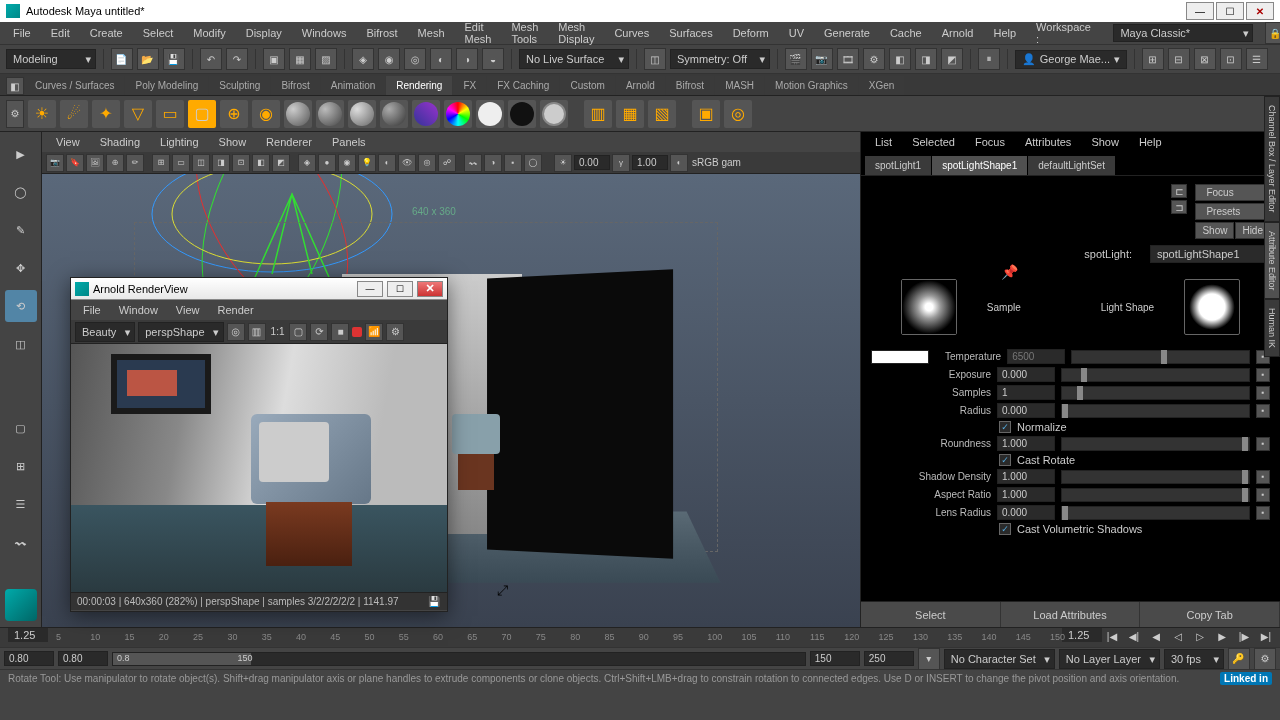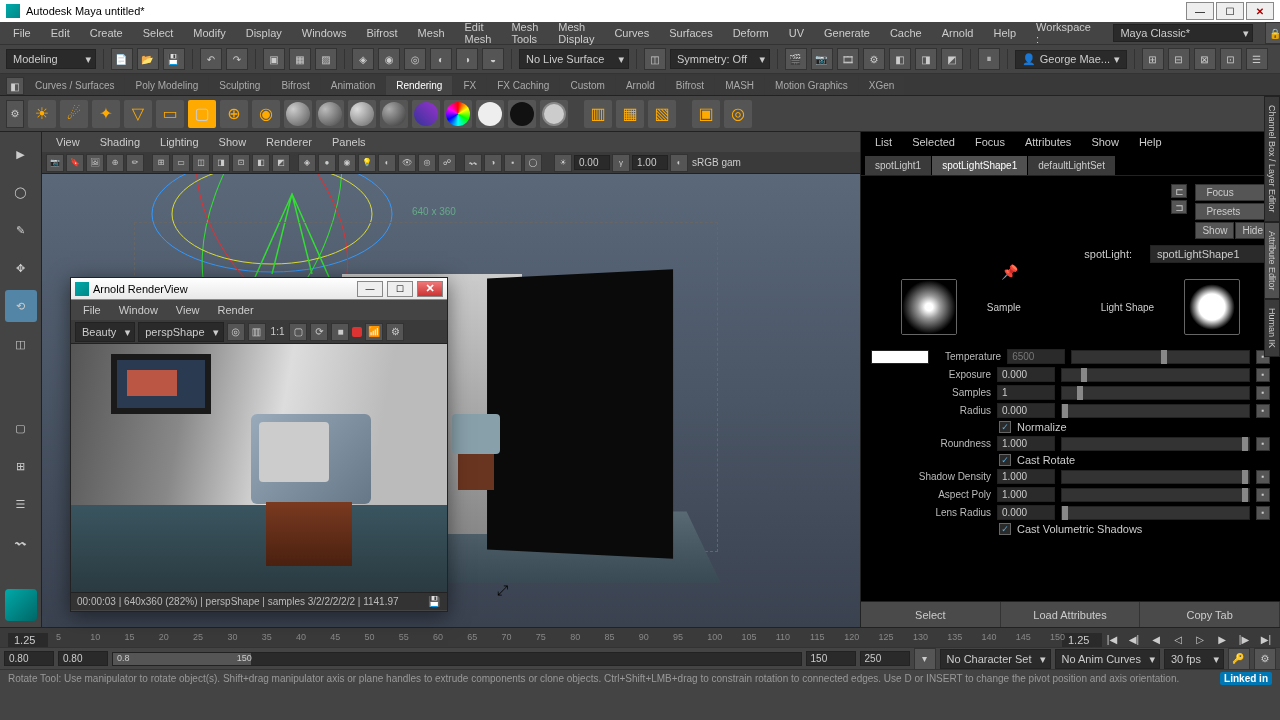--- a/index.html
+++ b/index.html
@@ -82,21 +82,21 @@
 .param-chk { display: flex; align-items: center; gap: 6px; margin: 3px 0 3px 128px; }
 .chk { width: 12px; height: 12px; background: #2a2a2a; border: 1px solid #666; display: flex; align-items: center; justify-content: center; font-size: 9px; color: #5ad; }
 .color-swatch { width: 58px; height: 14px; background: #fff; border: 1px solid #222; }
 
 .attr-footer { height: 26px; display: flex; border-top: 1px solid #222; }
 .attr-fbtn { flex: 1; display: flex; align-items: center; justify-content: center; background: #4a4a4a; border-right: 1px solid #333; cursor: pointer; font-size: 11px; }
 
 .side-tabs { position: absolute; right: 0; top: 96px; width: 16px; display: flex; flex-direction: column; }
 .side-tab { writing-mode: vertical-rl; padding: 8px 2px; background: #3a3a3a; border: 1px solid #222; font-size: 9px; cursor: pointer; }
 
-.timeline { height: 20px; background: #3a3a3a; border-top: 1px solid #222; display: flex; align-items: flex-end; padding: 0 4px; position: relative; }
+.timeline { height: 20px; background: #3a3a3a; border-top: 1px solid #222; display: flex; align-items: flex-start; padding: 0 4px; position: relative; }
 .tick-area { flex: 1; position: relative; height: 100%; margin: 0 8px; }
 .tick { position: absolute; font-size: 9px; color: #888; top: 4px; }
 .play-ctrls { display: flex; gap: 2px; }
 .pbtn { width: 20px; height: 16px; display: flex; align-items: center; justify-content: center; cursor: pointer; font-size: 10px; }
 .cur-frame { background: #2a2a2a; padding: 1px 6px; margin-left: 4px; min-width: 40px; }
 
 .rangeslider { height: 22px; background: #444; border-top: 1px solid #333; display: flex; align-items: center; padding: 0 4px; gap: 4px; }
 .range-track { flex: 1; height: 14px; background: #2a2a2a; border: 1px solid #222; position: relative; }
 .range-fill { position: absolute; left: 0; width: 20%; height: 100%; background: #555; }
 
@@ -468,21 +468,21 @@
       </div>
       <div class="param">
         <span class="param-lbl">Shadow Density</span>
         <div class="param-val">1.000</div>
         <div class="param-slider">
             <div class="param-slider-thumb" style="left:96%"></div>
           </div>
         <div class="param-link">▪</div>
       </div>
       <div class="param">
-        <span class="param-lbl">Aspect Poly</span>
+        <span class="param-lbl">Aspect Ratio</span>
         <div class="param-val">1.000</div>
         <div class="param-slider">
             <div class="param-slider-thumb" style="left:96%"></div>
           </div>
         <div class="param-link">▪</div>
       </div>
       <div class="param">
         <span class="param-lbl">Lens Radius</span>
         <div class="param-val">0.000</div>
         <div class="param-slider">
@@ -561,21 +561,21 @@
   <div class="param-val" style="width:50px">0.80</div>
   <div class="range-track">
     <div class="range-fill"></div>
     <span style="position:absolute;left:4px;top:0;font-size:9px">0.8</span>
     <span style="position:absolute;left:18%;top:0;font-size:9px">150</span>
   </div>
   <div class="param-val" style="width:50px">150</div>
   <div class="param-val" style="width:50px">250</div>
   <div class="tbtn">▾</div>
   <div class="dd" style="min-width:110px">No Character Set</div>
-  <div class="dd" style="min-width:100px">No Anim Curves</div>
+  <div class="dd" style="min-width:100px">No Layer Layer</div>
   <div class="dd" style="min-width:60px">30 fps</div>
   <div class="tbtn">🔑</div>
   <div class="tbtn">⚙</div>
 </div>
 
 <div class="helpline">
   <span>Rotate Tool: Use manipulator to rotate object(s). Shift+drag manipulator axis or plane handles to extrude components or clone objects. Ctrl+Shift+LMB+drag to constrain rotation to connected edges. Use D or INSERT to change the pivot position and axis orientation.</span>
   <span class="linkedin">Linked in</span>
 </div>
 

